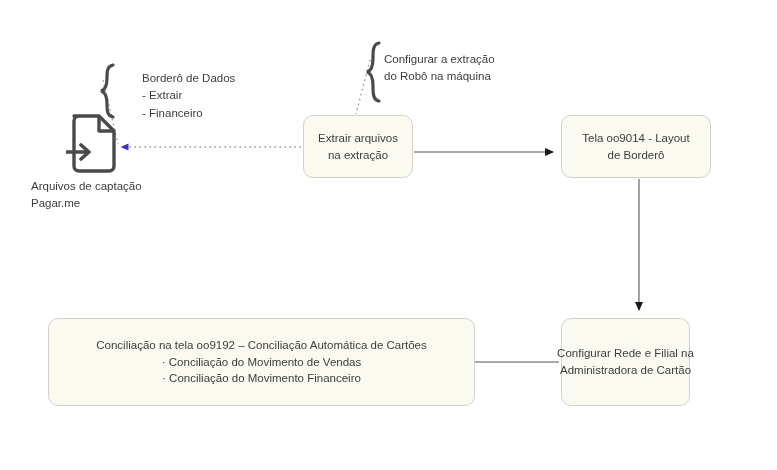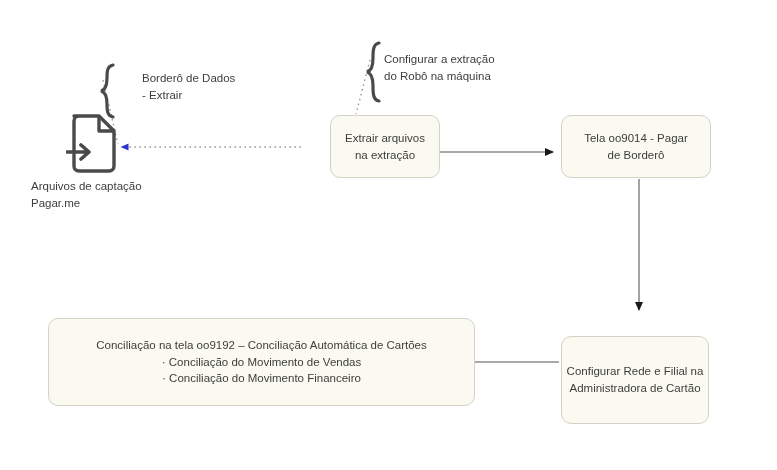--- a/index.html
+++ b/index.html
@@ -38,23 +38,23 @@
     display: flex;
     align-items: center;
     justify-content: center;
     text-align: center;
     color: #3d3d3d;
     font-size: 11.5px;
     line-height: 1.45;
     padding: 6px 8px;
   }
 
-  #node-extrair   { left: 303px; top: 115px; width: 110px; height: 63px; margin-left: 27px; }
+  #node-extrair   { left: 303px; top: 115px; width: 110px; height: 63px; }
   #node-importar  { left: 561px; top: 115px; width: 150px; height: 63px; }
-  #node-configurar{ left: 561px; top: 336px; width: 148px; height: 88px; }
+  #node-configurar{ left: 561px; top: 318px; width: 129px; height: 88px; }
   #node-conciliacao{ left: 48px;  top: 318px; width: 427px; height: 88px; }
 
   .node-line { display: block; white-space: nowrap; }
 
   .free-text {
     position: absolute;
     font-size: 11.5px;
     line-height: 1.5;
     color: #3d3d3d;
     white-space: nowrap;
@@ -117,20 +117,21 @@
 
   <svg id="doc-icon" viewBox="0 0 54 62">
     <path d="M8,4 L33,4 L48,19 L48,54 C48,57 46,59 43,59 L13,59 C10,59 8,57 8,54 L8,9 C8,6 10,4 13,4 Z" fill="none" stroke="#4a4a4a" stroke-width="3.4" stroke-linejoin="round"></path>
     <path d="M33,4 L33,19 L48,19" fill="none" stroke="#4a4a4a" stroke-width="3.4" stroke-linejoin="round"></path>
     <path d="M1,40 L22,40 M15,33 L23,40 L15,47" fill="none" stroke="#4a4a4a" stroke-width="3.6" stroke-linecap="round" stroke-linejoin="round"></path>
   </svg>
 
   <div class="free-text" id="text-captacao">
     <span class="tline">Borderô de Dados</span>
     <span class="tline">- Extrair</span>
+    <span class="tline">- Financeiro</span>
   </div>
 
   <div class="free-text" id="text-arquivos">
     <span class="tline">Arquivos de captação</span>
     <span class="tline">Pagar.me</span>
   </div>
 
   <div class="free-text" id="text-robo">
     <span class="tline">Configurar a extração</span>
     <span class="tline">do Robô na máquina</span>
@@ -138,21 +139,21 @@
 
   <div class="node" id="node-extrair">
     <div>
       <span class="node-line">Extrair arquivos</span>
       <span class="node-line">na extração</span>
     </div>
   </div>
 
   <div class="node" id="node-importar">
     <div>
-      <span class="node-line">Tela oo9014 - Pagar</span>
+      <span class="node-line">Tela oo9014 - Layout</span>
       <span class="node-line">de Borderô</span>
     </div>
   </div>
 
   <div class="node" id="node-configurar">
     <div>
       <span class="node-line">Configurar Rede e Filial na</span>
       <span class="node-line">Administradora de Cartão</span>
     </div>
   </div>

